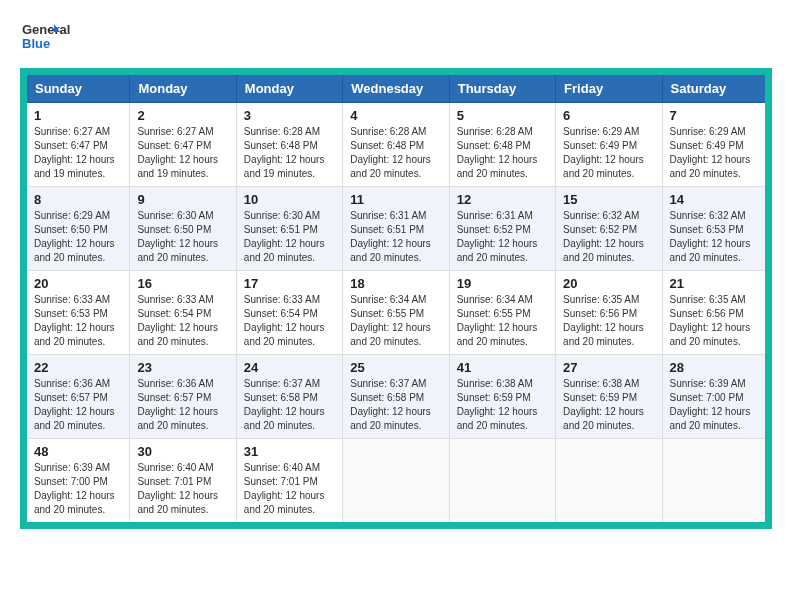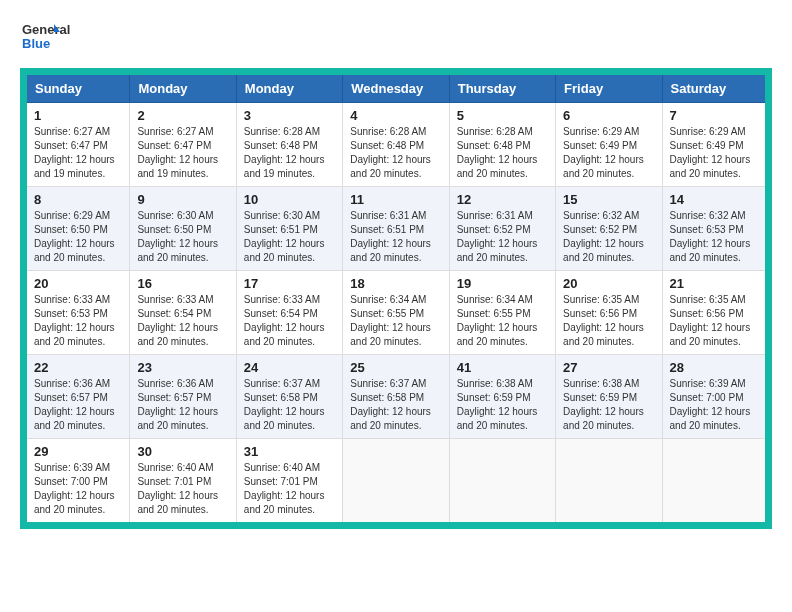--- a/index.html
+++ b/index.html
@@ -235,21 +235,21 @@
             <span class="day-number">27</span>
             <div class="day-info">Sunrise: 6:38 AM<br>Sunset: 6:59 PM<br>Daylight: 12 hours and 20 minutes.</div>
           </td>
           <td>
             <span class="day-number">28</span>
             <div class="day-info">Sunrise: 6:39 AM<br>Sunset: 7:00 PM<br>Daylight: 12 hours and 20 minutes.</div>
           </td>
         </tr>
         <tr>
           <td>
-            <span class="day-number">29</span>
+            <span class="day-number">48</span>
             <div class="day-info">Sunrise: 6:39 AM<br>Sunset: 7:00 PM<br>Daylight: 12 hours and 20 minutes.</div>
           </td>
           <td>
             <span class="day-number">30</span>
             <div class="day-info">Sunrise: 6:40 AM<br>Sunset: 7:01 PM<br>Daylight: 12 hours and 20 minutes.</div>
           </td>
           <td>
             <span class="day-number">31</span>
             <div class="day-info">Sunrise: 6:40 AM<br>Sunset: 7:01 PM<br>Daylight: 12 hours and 20 minutes.</div>
           </td>

